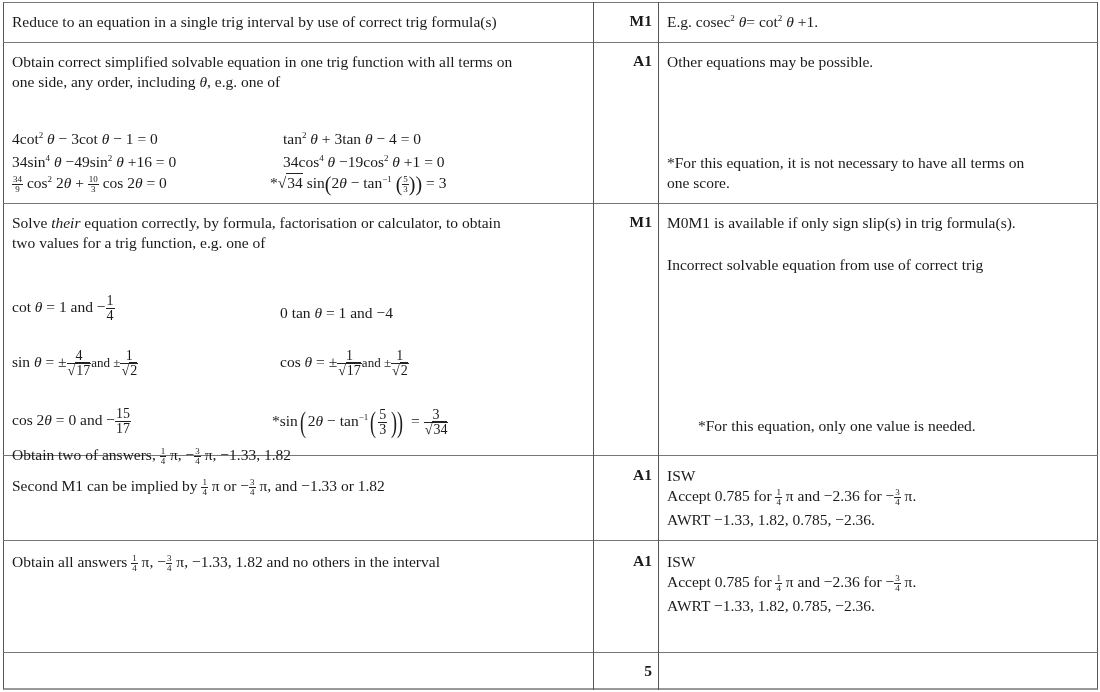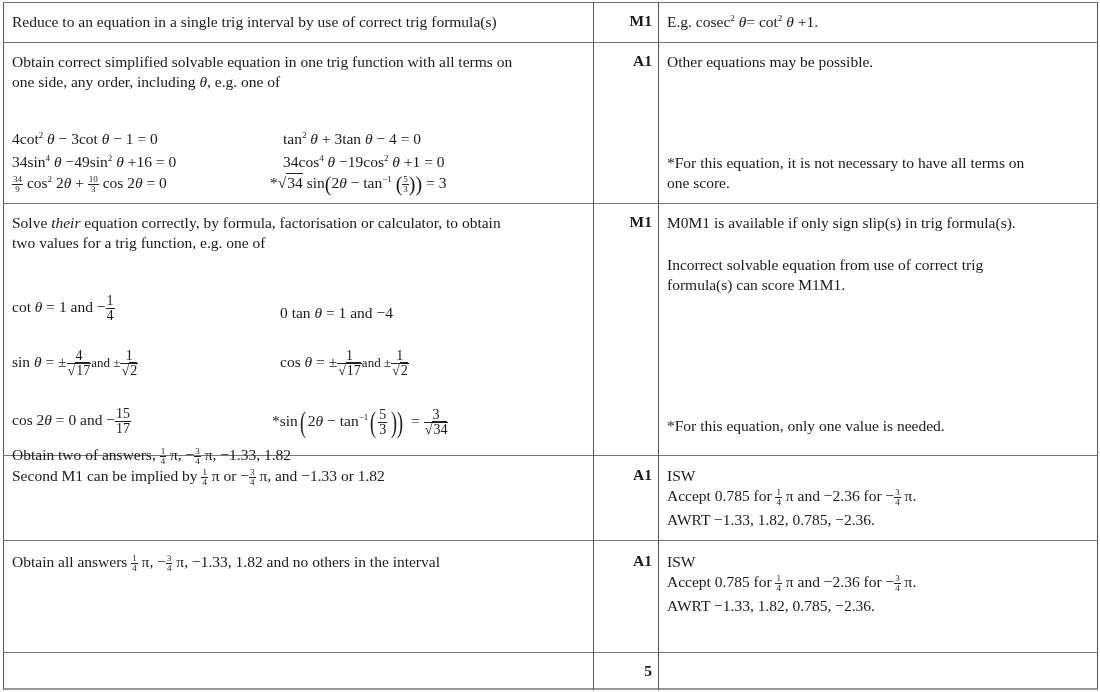--- a/index.html
+++ b/index.html
@@ -82,27 +82,26 @@
 <div class="g" style="left:12px; top:393px">
   cos 2<i class="th">θ</i> = 0 and −<span class="fr md"><span class="n">15</span><span class="d">17</span></span>
 </div>
 <div class="g" style="left:272px; top:393px">
   *sin<span class="big-paren">(</span>2<i class="th">θ</i> − tan<sup>−1</sup><span class="big-paren">(</span><span class="fr md"><span class="n">5</span><span class="d">3</span></span><span class="big-paren">))</span> = <span class="fr md"><span class="n">3</span><span class="d">√<span class="sqrt">34</span></span></span>
 </div>
 <div class="mark" style="top:213px">M1</div>
 <div class="cell" style="left:667px; top:213px">M0M1 is available if only sign slip(s) in trig formula(s).</div>
 <div class="cell" style="left:667px; top:255px">
   <div>Incorrect solvable equation from use of correct trig</div>
-  <div>formula(s) can score M1M1.</div>
 </div>
-<div class="cell" style="left:667px; top:416px">*For this equation, only one value is needed.</div>
+<div class="cell" style="left:698px; top:416px">*For this equation, only one value is needed.</div>
 
 <div class="cell" style="left:12px; top:445px">
   <div>Obtain two of answers, <span class="fr sm"><span class="n">1</span><span class="d">4</span></span> π, −<span class="fr sm"><span class="n">3</span><span class="d">4</span></span> π, −1.33, 1.82</div>
-  <div style="margin-top:0">Second M1 can be implied by <span class="fr sm"><span class="n">1</span><span class="d">4</span></span> π or −<span class="fr sm"><span class="n">3</span><span class="d">4</span></span> π, and −1.33 or 1.82</div>
+  <div style="margin-top:10px">Second M1 can be implied by <span class="fr sm"><span class="n">1</span><span class="d">4</span></span> π or −<span class="fr sm"><span class="n">3</span><span class="d">4</span></span> π, and −1.33 or 1.82</div>
 </div>
 <div class="mark" style="top:466px">A1</div>
 <div class="cell" style="left:667px; top:466px">
   <div>ISW</div>
   <div>Accept 0.785 for <span class="fr sm"><span class="n">1</span><span class="d">4</span></span> π and −2.36 for −<span class="fr sm"><span class="n">3</span><span class="d">4</span></span> π.</div>
   <div style="margin-top:3px">AWRT −1.33, 1.82, 0.785, −2.36.</div>
 </div>
 
 <div class="cell" style="left:12px; top:552px">
   Obtain all answers <span class="fr sm"><span class="n">1</span><span class="d">4</span></span> π, −<span class="fr sm"><span class="n">3</span><span class="d">4</span></span> π, −1.33, 1.82 and no others in the interval

